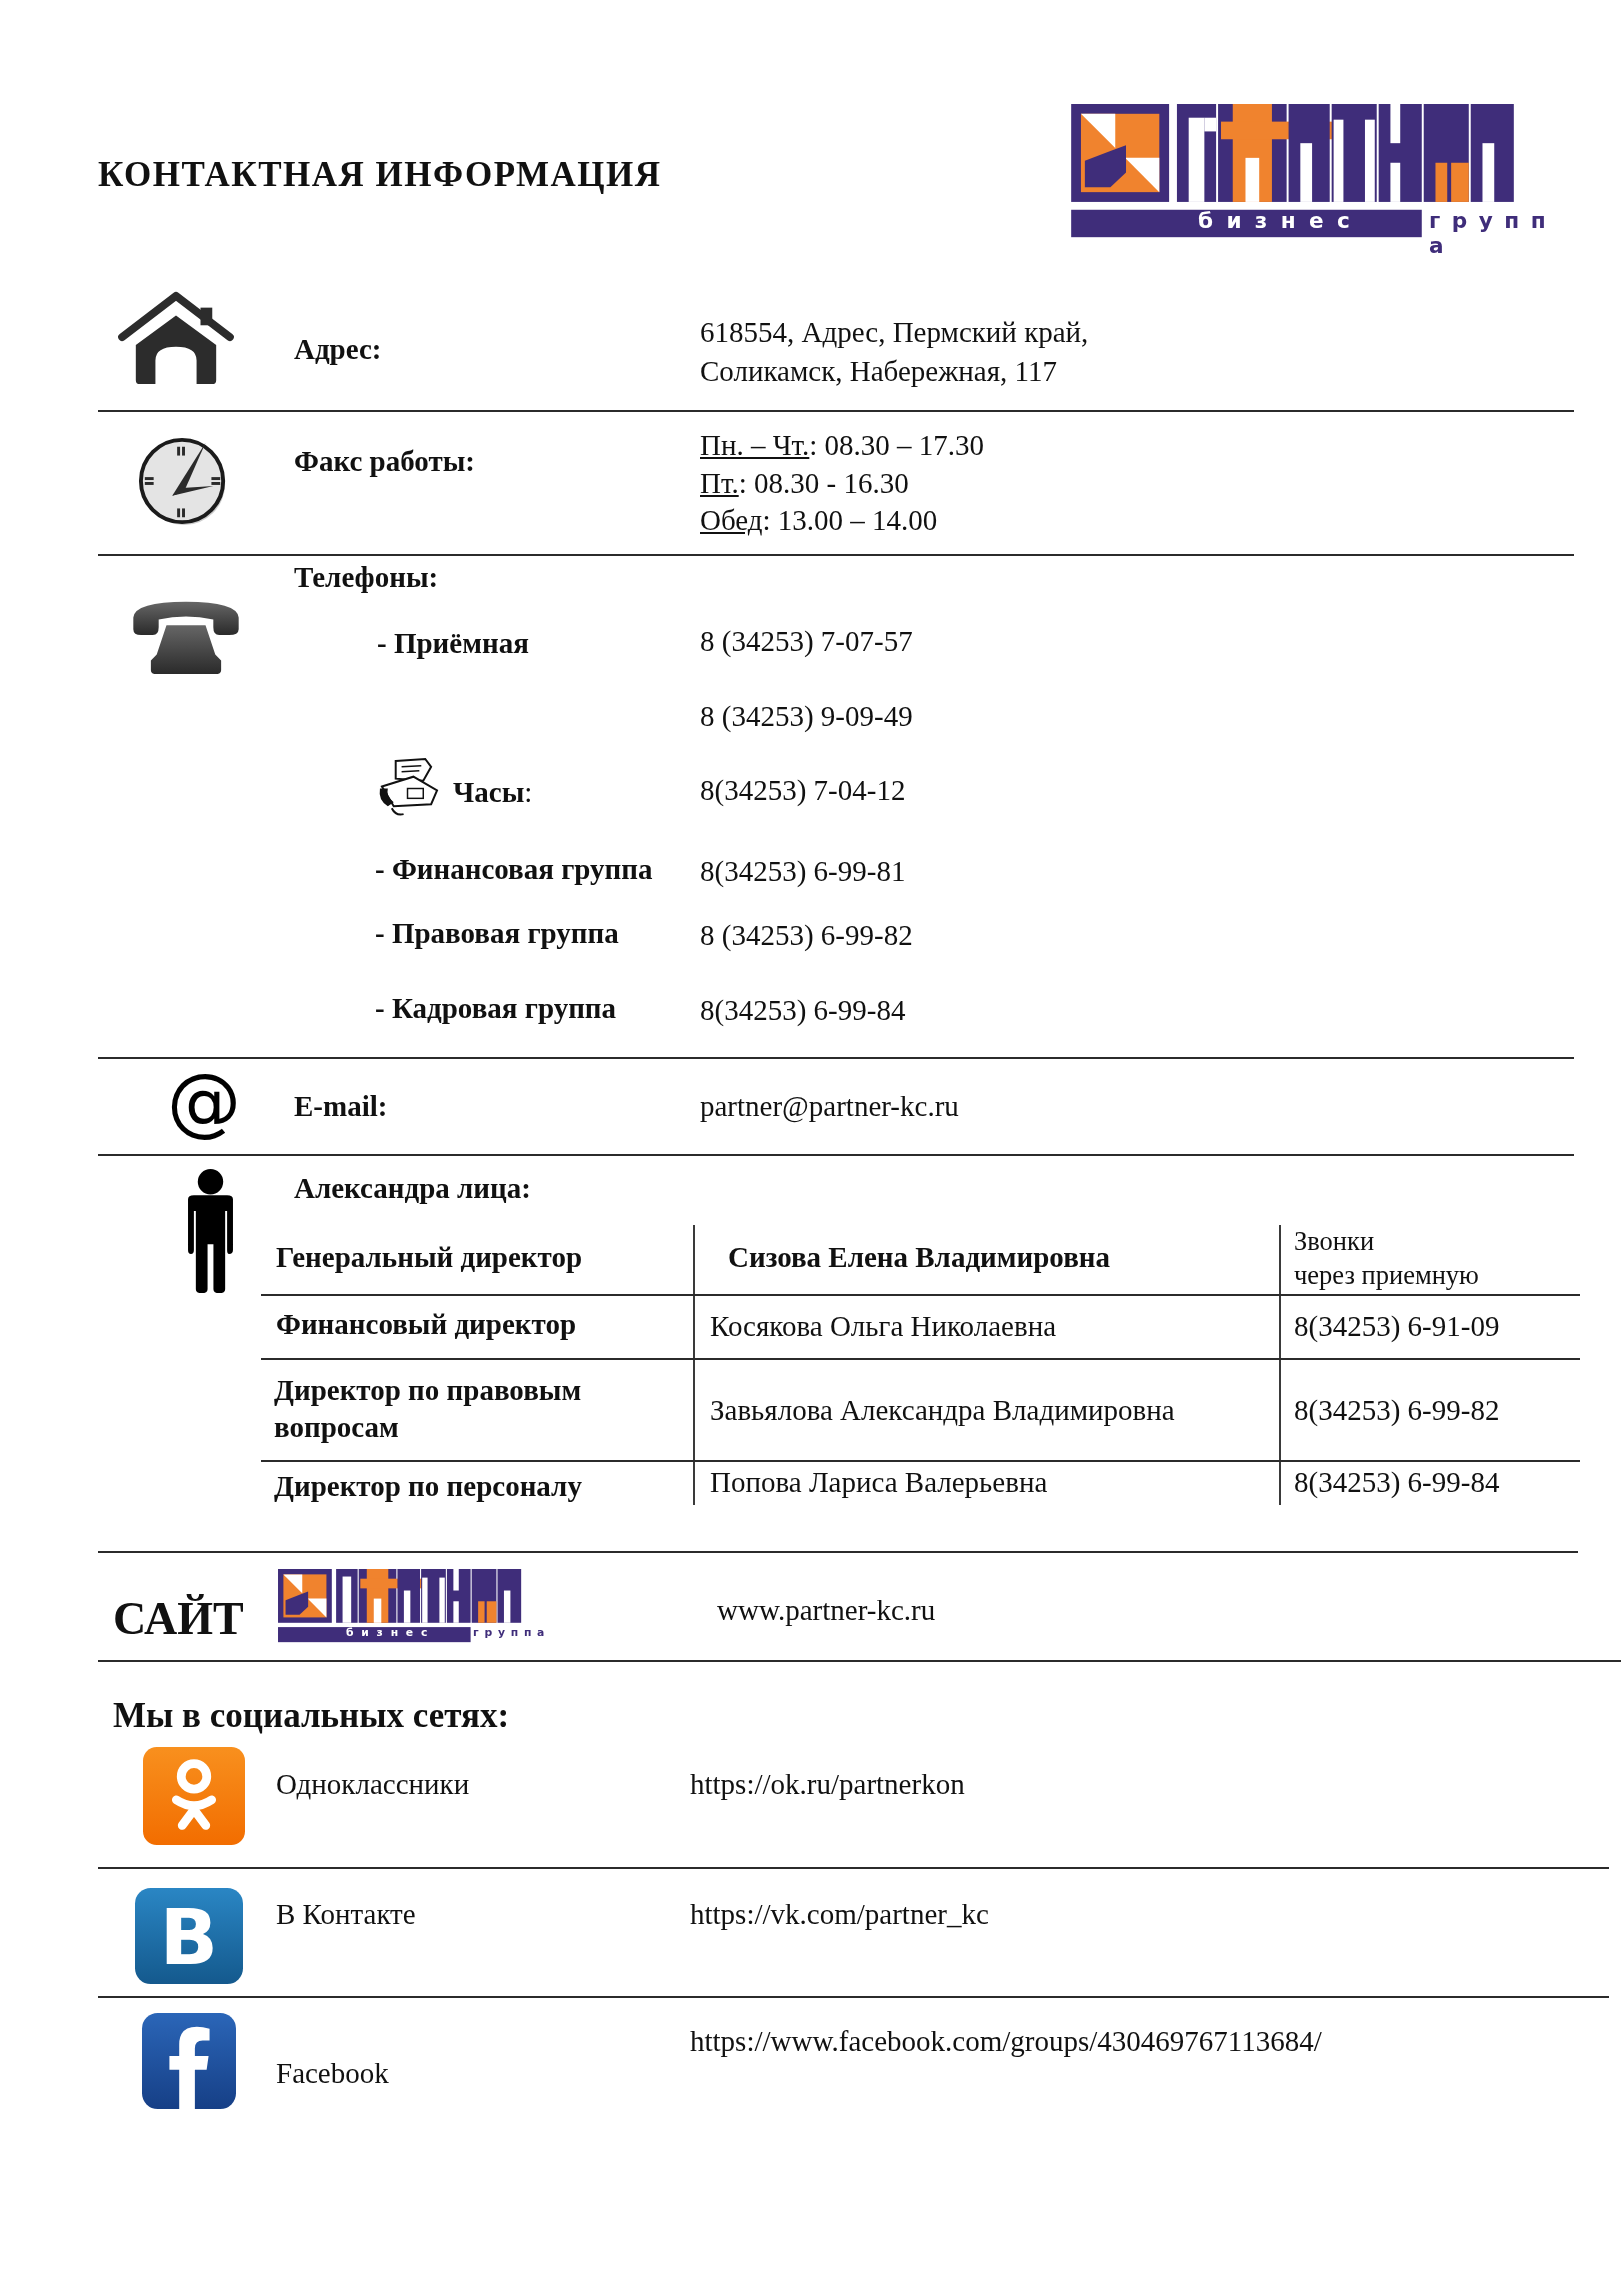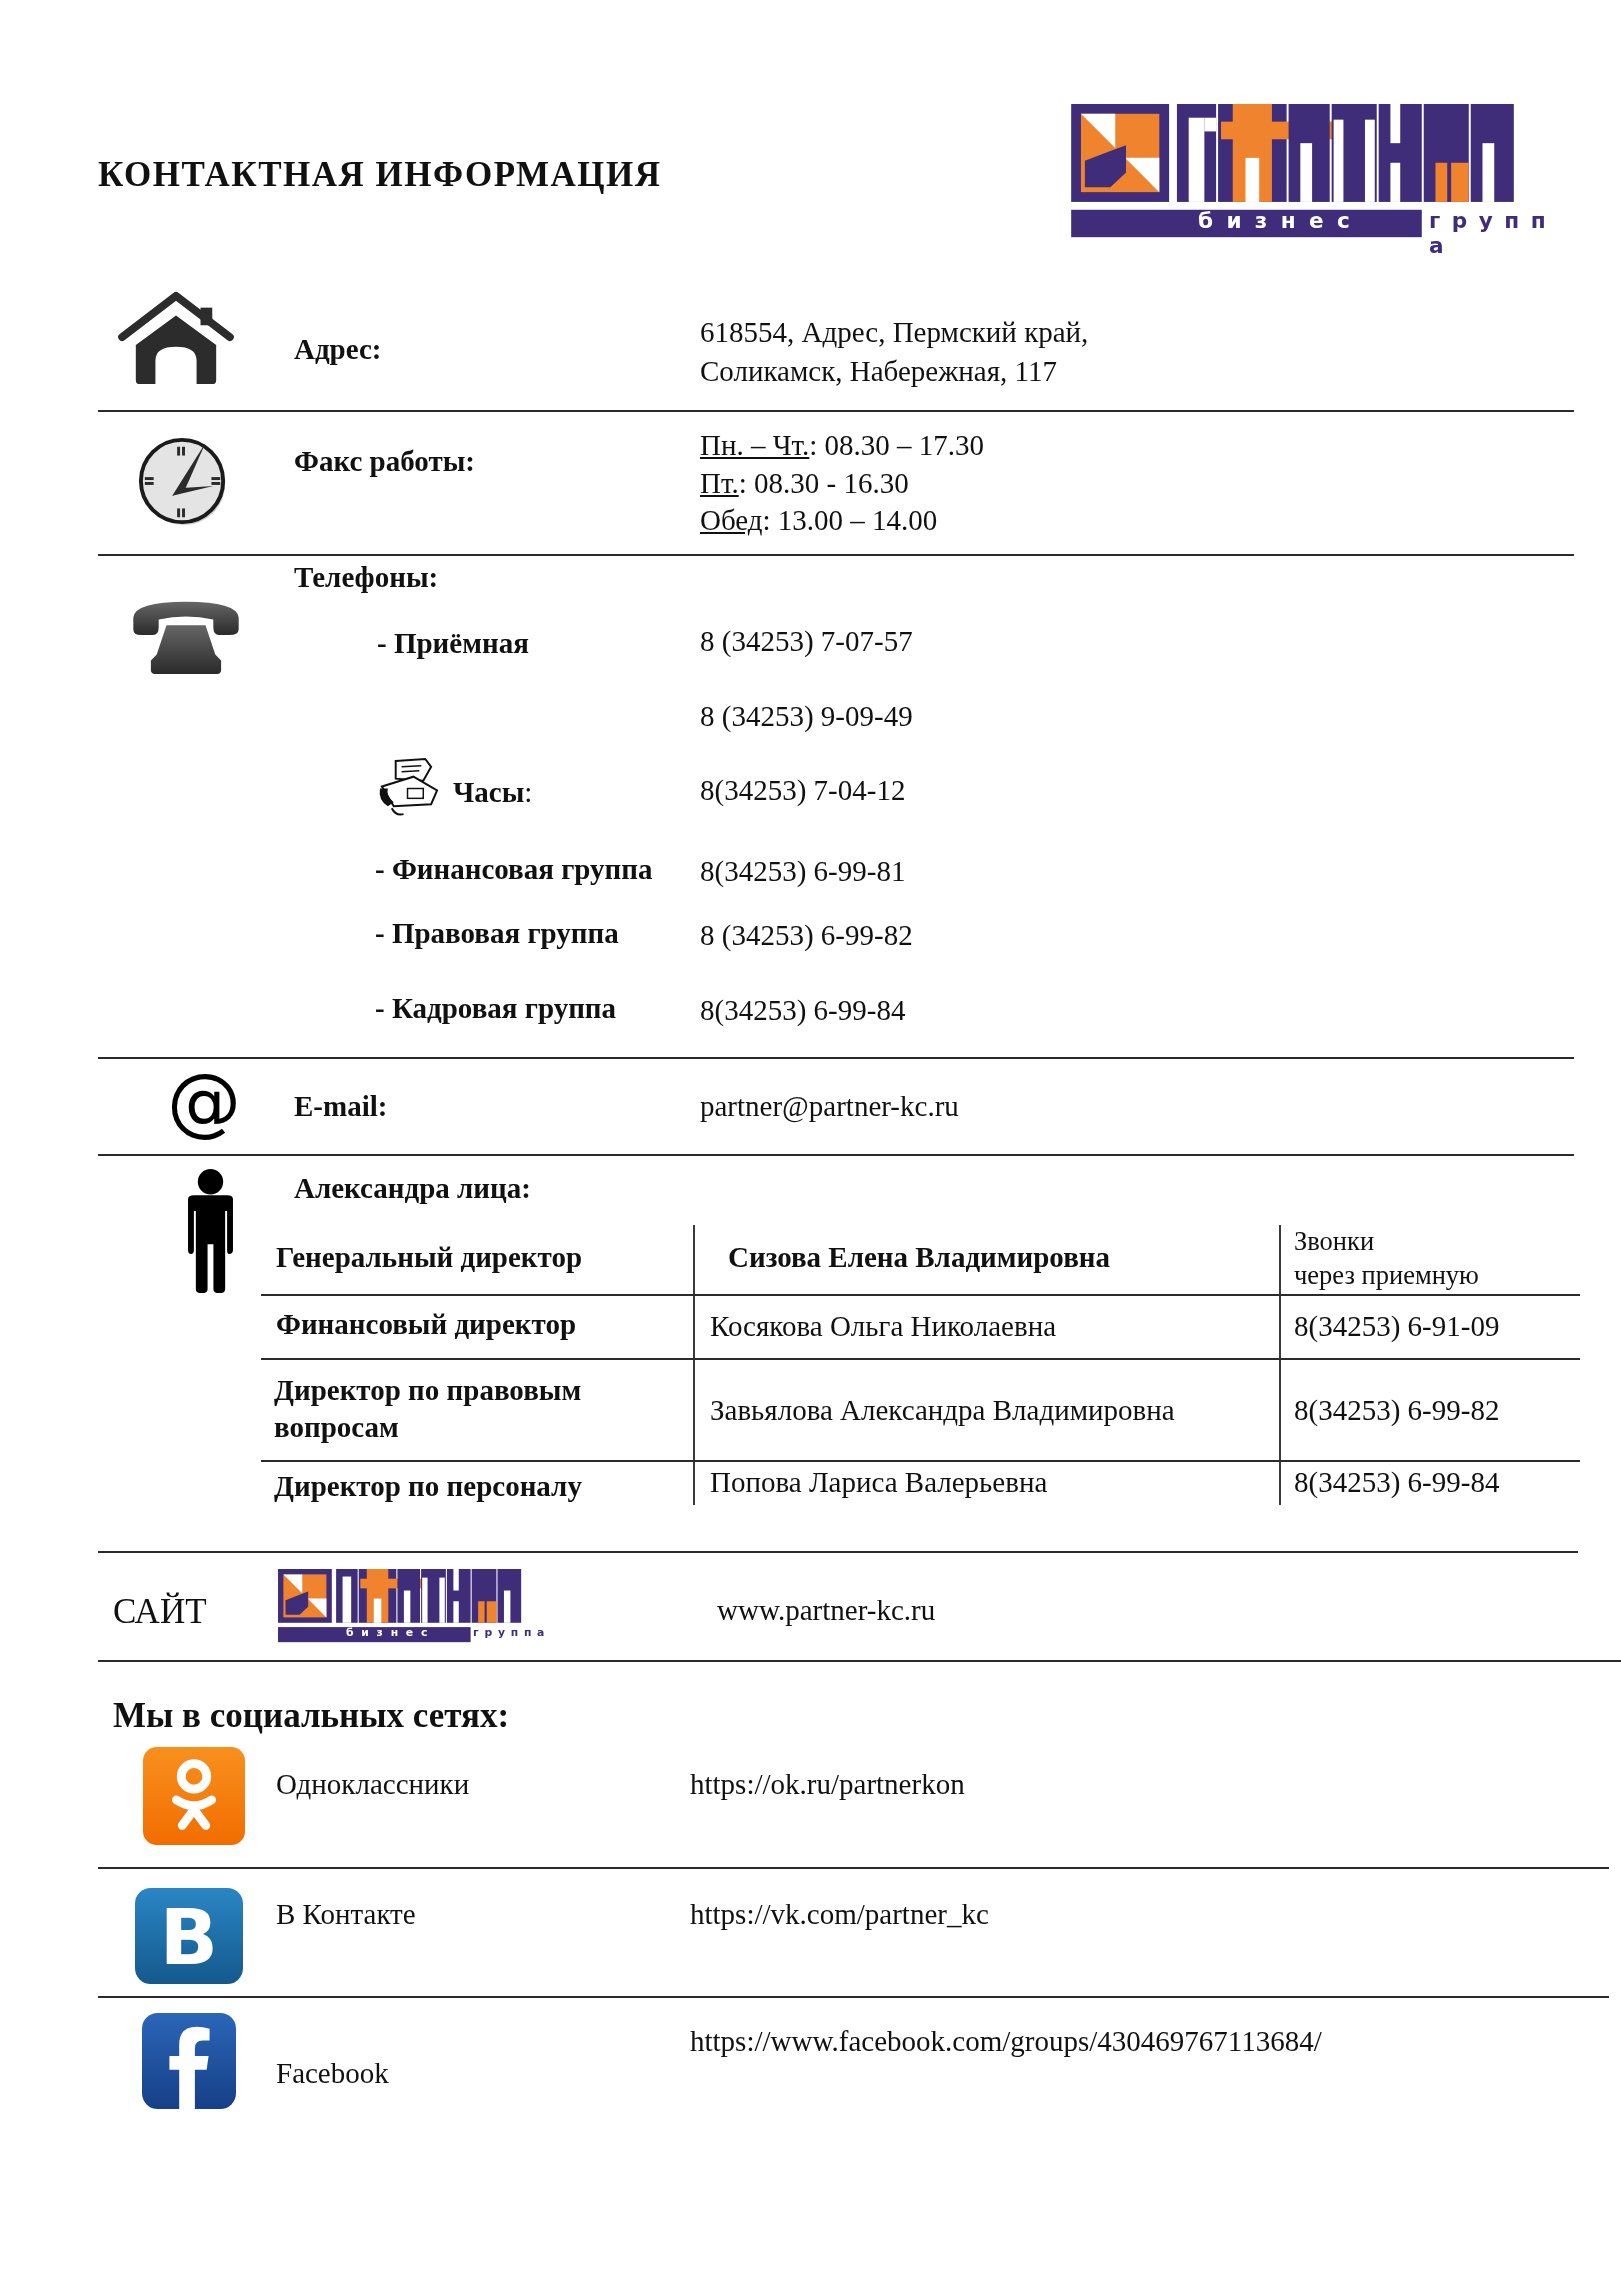--- a/index.html
+++ b/index.html
@@ -179,21 +179,21 @@
 <div class="abs it" style="left:274px; top:1372px; width:372px; line-height:37px;">Директор по правовым вопросам</div>
 <div class="abs val" style="left:710px; top:1392px;">Завьялова Александра Владимировна</div>
 <div class="abs val" style="left:1294px; top:1392px;">8(34253) 6-99-82</div>
 
 <div class="abs it" style="left:274px; top:1470px;">Директор по персоналу</div>
 <div class="abs val" style="left:710px; top:1464px;">Попова Лариса Валерьевна</div>
 <div class="abs val" style="left:1294px; top:1464px;">8(34253) 6-99-84</div>
 
 <div class="hr" style="top:1551px; width:1480px;"></div>
 
-<div class="abs" style="left:113px; top:1592px; font-size:35px; font-weight:normal;">САЙТ</div>
+<div class="abs" style="left:113px; top:1592px; font-size:46px; font-weight:bold;">САЙТ</div>
 <div class="logo" style="left:277px; top:1569px; width:271px; height:78px;">
   <svg width="271" height="78" viewBox="0 0 500 145">
     <rect x="0" y="0" width="100" height="100" fill="#3f2d7a"></rect>
     <rect x="10" y="10" width="80" height="80" fill="#f0832e"></rect>
     <polygon points="10,10 45,10 45,45" fill="#fff"></polygon>
     <polygon points="55,55 90,55 90,90" fill="#fff"></polygon>
     <polygon points="14,58 40,48 56,42 56,70 40,85 14,85" fill="#3f2d7a"></polygon>
     <rect x="108" y="0" width="40" height="100" fill="#3f2d7a"></rect>
     <rect x="120" y="14" width="16" height="86" fill="#fff"></rect>
     <rect x="150" y="0" width="70" height="100" fill="#3f2d7a"></rect>

